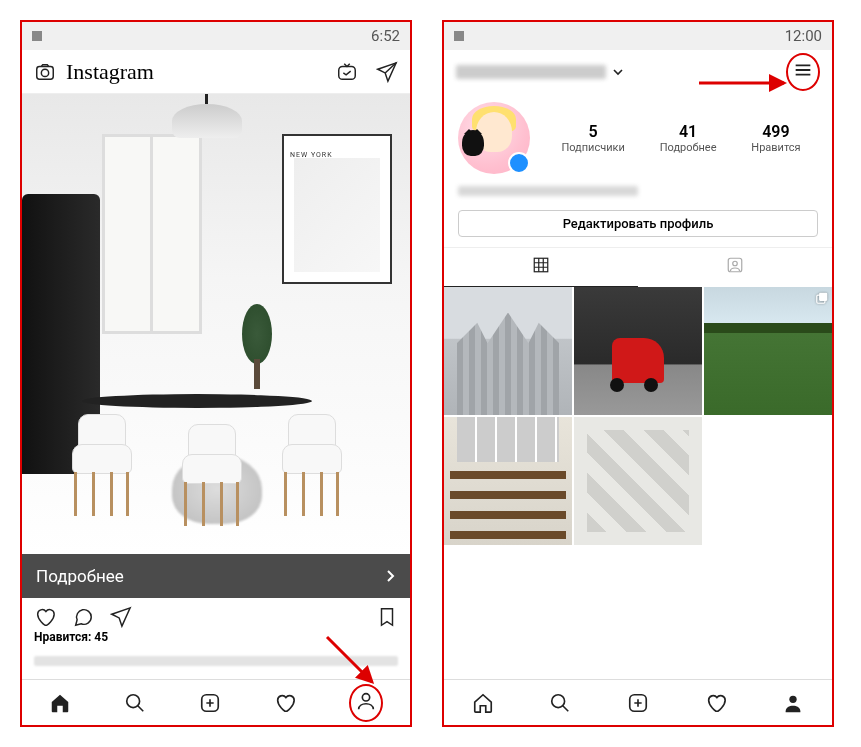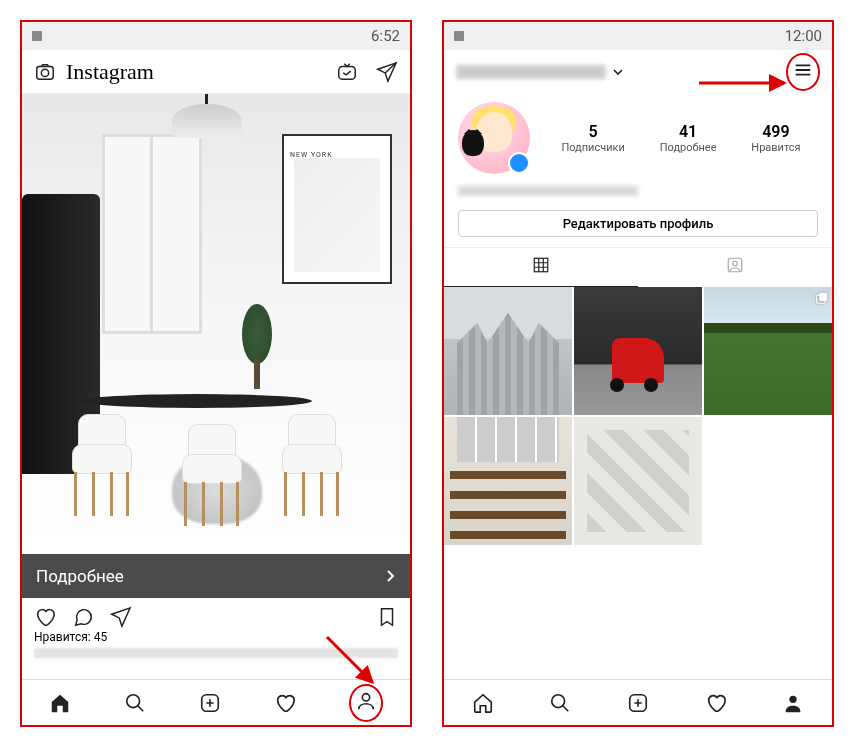--- a/index.html
+++ b/index.html
@@ -85,21 +85,21 @@
     justify-content: space-between;
     align-items: center;
     font-size: 17px;
   }
   .feed-actions {
     display: flex;
     justify-content: space-between;
     padding: 8px 12px 2px;
   }
   .feed-actions .left { display: flex; gap: 16px; }
-  .likes { padding: 0 12px 4px; font-size: 12px; font-weight: 400; }
+  .likes { padding: 0 12px 12px; font-size: 12px; font-weight: 700; }
   .caption-blur { margin: 0 12px 6px; height: 10px; background: #e3e3e3; border-radius: 2px; filter: blur(1px); }
   .bottom-nav {
     margin-top: auto;
     height: 46px;
     border-top: 1px solid #ddd;
     display: flex;
     justify-content: space-around;
     align-items: center;
   }
   .circle-highlight {

